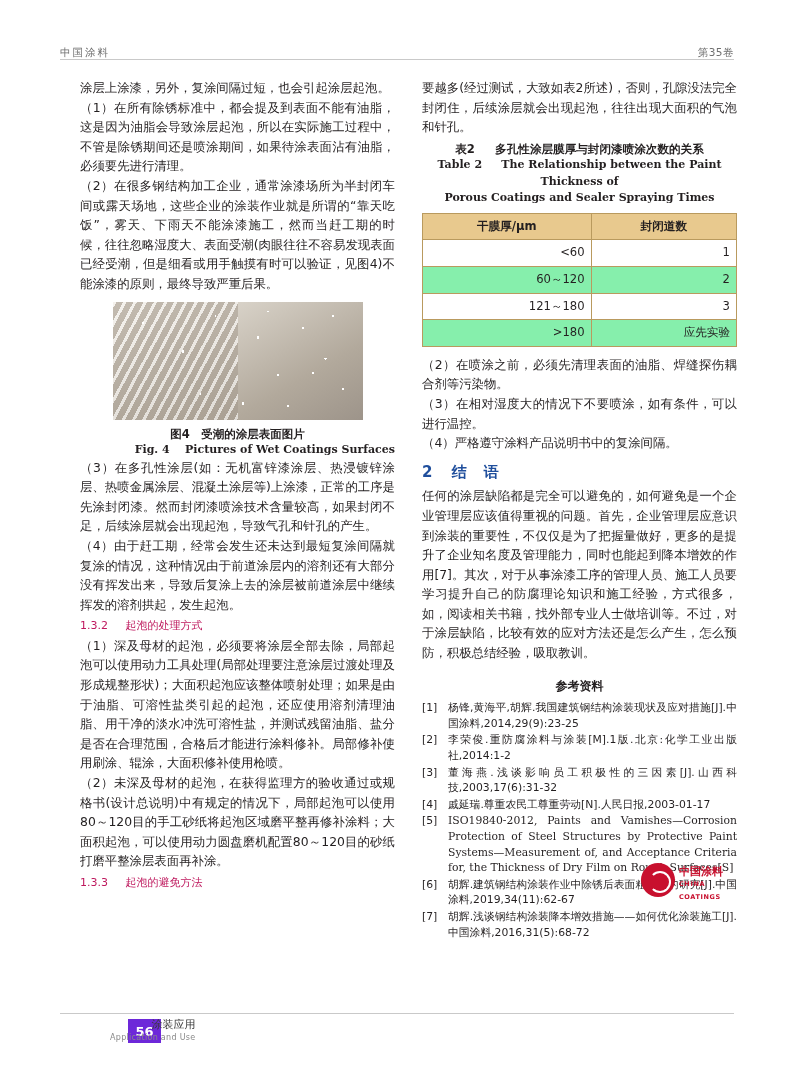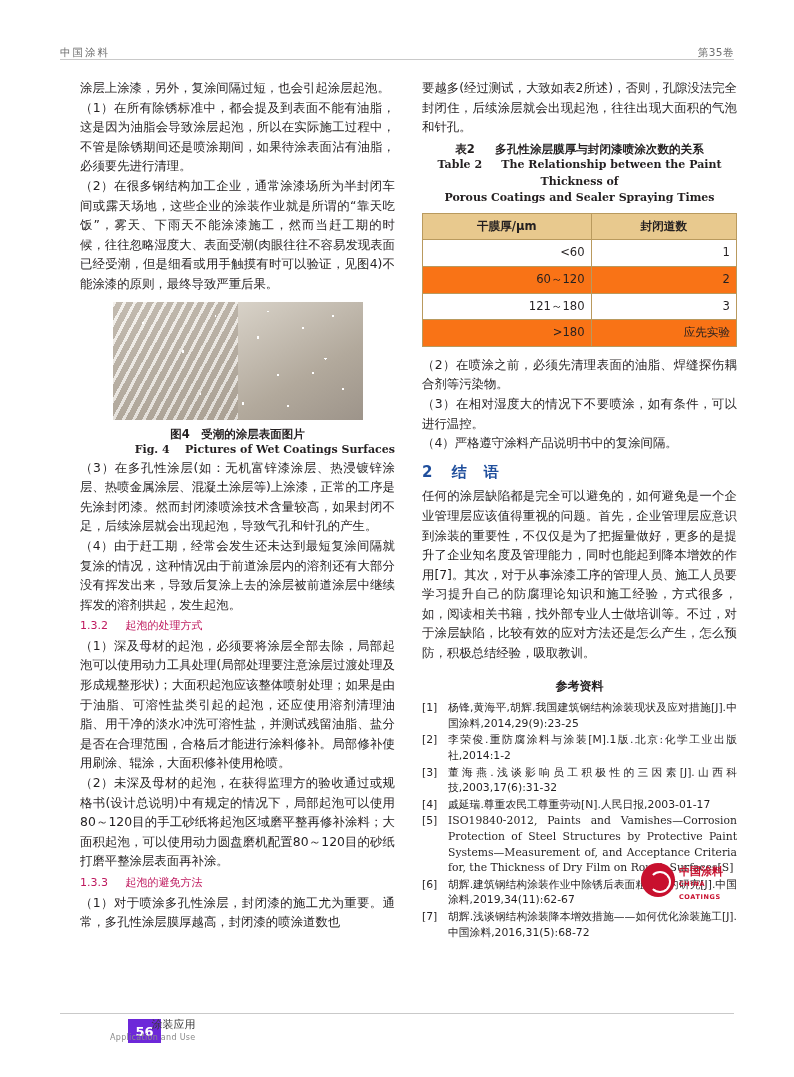--- a/index.html
+++ b/index.html
@@ -105,21 +105,21 @@
     width:100%;border-collapse:collapse;margin-top:6px;font-size:11.6px;
   }
   table.data th{
     background:#e8c98e;border:1px solid #b99a5e;
     font-weight:bold;padding:3px 0;text-align:center;
   }
   table.data td{
     border:1px solid #b99a5e;padding:3px 6px;
   }
   table.data td.c{text-align:right;}
-  table.data tr.alt td{background:#f97316;}
+  table.data tr.alt td{background:#86efac;}
   
   .ref-title{
     text-align:center;font-size:12px;font-weight:bold;margin:14px 0 4px 0;
   }
   .ref{
     font-size:10.8px;line-height:15.6px;
     display:flex;margin-bottom:1px;
     text-align:justify;
   }
   .ref .n{width:26px;flex:none;}
@@ -201,21 +201,20 @@
 
     <p>（1）深及母材的起泡，必须要将涂层全部去除，局部起泡可以使用动力工具处理(局部处理要注意涂层过渡处理及形成规整形状)；大面积起泡应该整体喷射处理；如果是由于油脂、可溶性盐类引起的起泡，还应使用溶剂清理油脂、用干净的淡水冲洗可溶性盐，并测试残留油脂、盐分是否在合理范围，合格后才能进行涂料修补。局部修补使用刷涂、辊涂，大面积修补使用枪喷。</p>
     <p>（2）未深及母材的起泡，在获得监理方的验收通过或规格书(设计总说明)中有规定的情况下，局部起泡可以使用80～120目的手工砂纸将起泡区域磨平整再修补涂料；大面积起泡，可以使用动力圆盘磨机配置80～120目的砂纸打磨平整涂层表面再补涂。</p>
 
     <div class="sec-num">
       <span>1.3.3</span>
       <span>&nbsp;&nbsp;&nbsp;</span>
       <span>起泡的避免方法</span>
     </div>
 
-    <p>（1）对于喷涂多孔性涂层，封闭漆的施工尤为重要。通常，多孔性涂层膜厚越高，封闭漆的喷涂道数也</p>
   </div>
 
   <div class="col right">
     <p>要越多(经过测试，大致如表2所述)，否则，孔隙没法完全封闭住，后续涂层就会出现起泡，往往出现大面积的气泡和针孔。</p>
 
     <div class="tbl-caption">
       <div>
         <span>表2</span>
         <span>&nbsp;&nbsp;&nbsp;</span>
         <span>多孔性涂层膜厚与封闭漆喷涂次数的关系</span>

